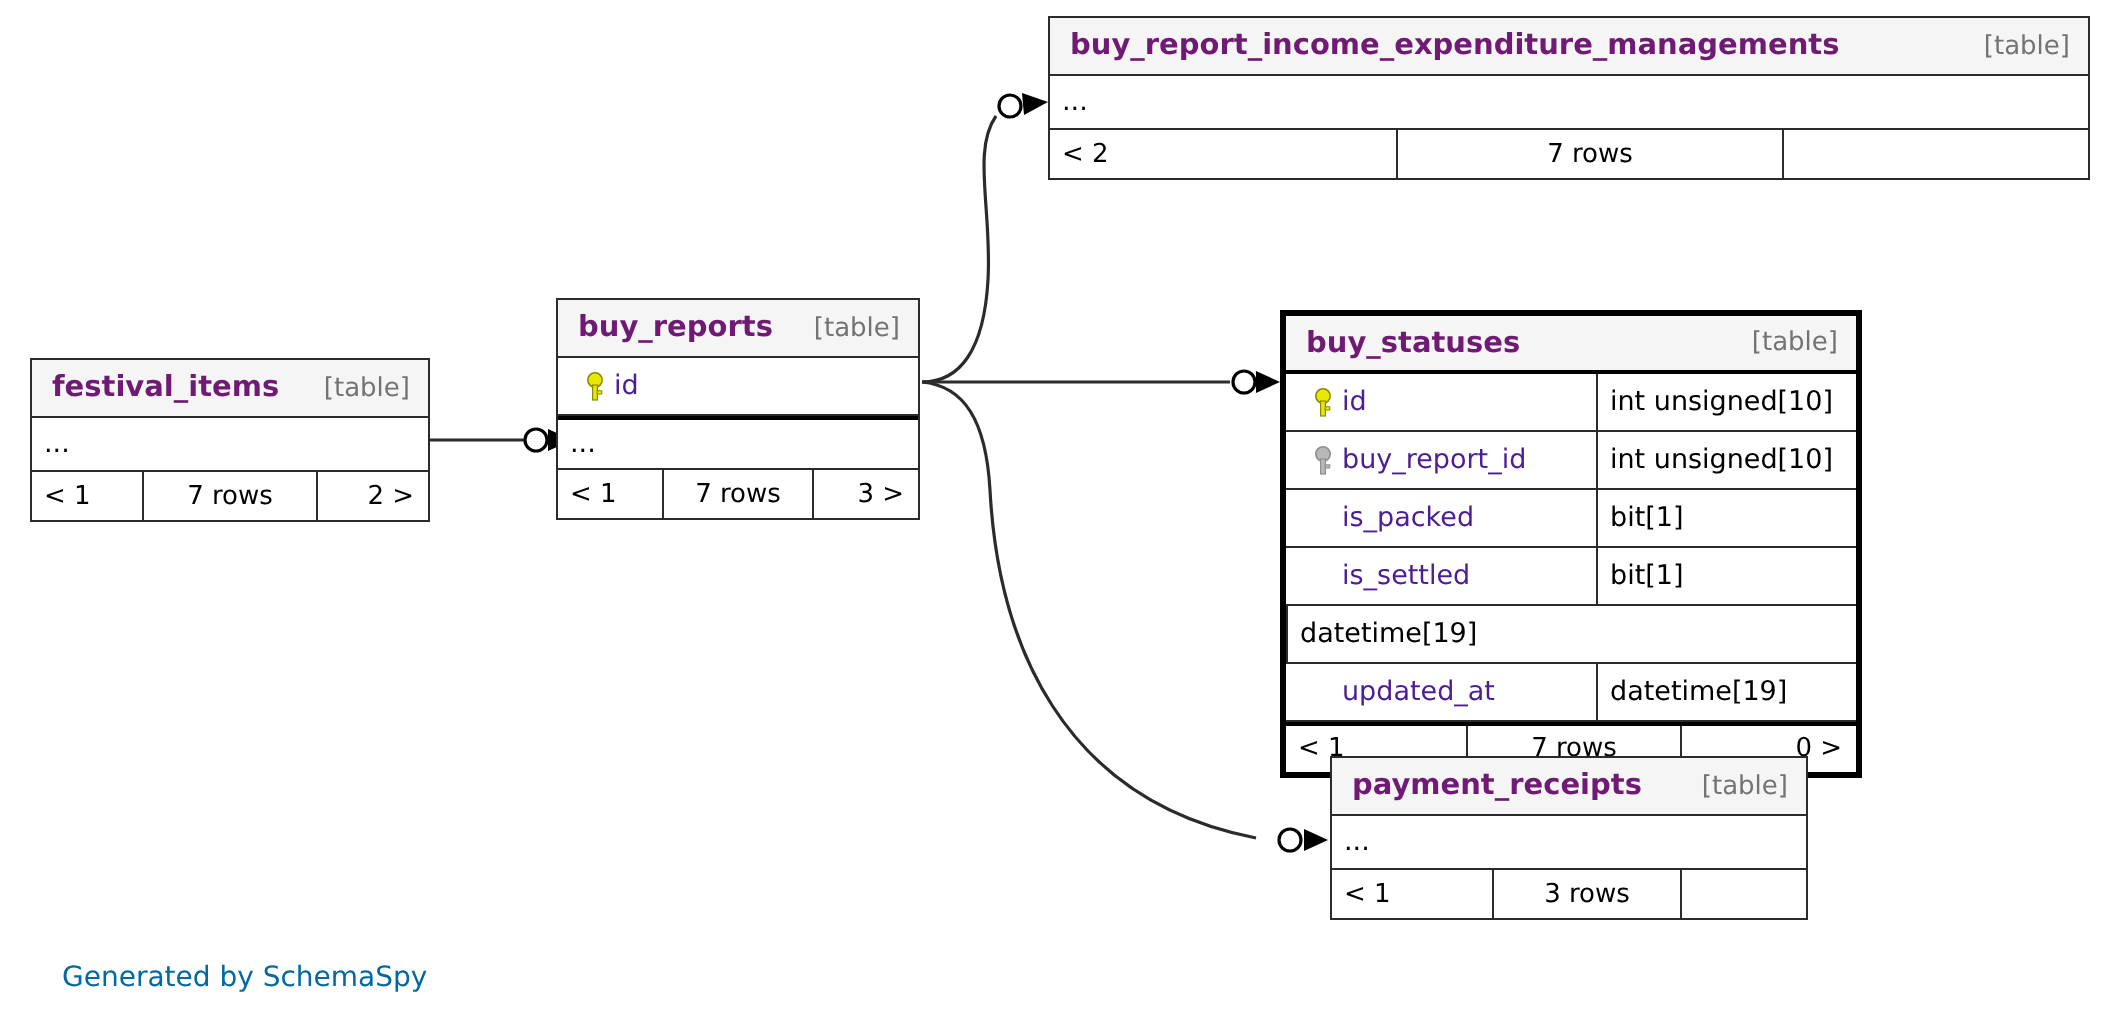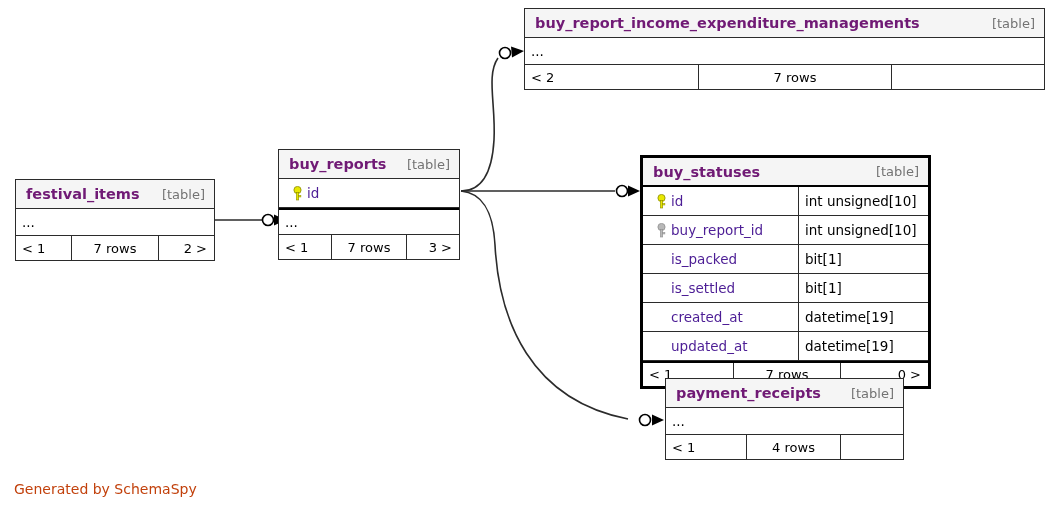--- a/index.html
+++ b/index.html
@@ -136,24 +136,24 @@
     align-items: center;
     box-sizing: border-box;
     height: 100%;
   }
   .foot-left { justify-content: flex-start; padding-left: 6px; }
   .foot-mid  { justify-content: center; border-left: 1px solid #2b2b2b; border-right: 1px solid #2b2b2b; }
   .foot-right{ justify-content: flex-end; padding-right: 7px; }
 
   .credit {
     position: absolute;
-    left: 14px;
+    left: 31px;
     top: 481px;
     font-size: 14px;
-    color: #c2410c;
+    color: #0369a1;
     white-space: nowrap;
   }
 </style>
 </head>
 <body>
 
 <div id="canvas">
 
   <svg id="edges" viewBox="0 0 1061 511" width="1061" height="511">
     <defs>
@@ -286,24 +286,20 @@
 
     <div class="col-row">
       <div class="col-name">
         <span class="key-slot"></span>
         <span>is_settled</span>
       </div>
       <div class="col-type" style="width:130px;">bit[1]</div>
     </div>
 
     <div class="col-row">
-      <div class="col-name">
-        <span class="key-slot"></span>
-        <span>created_at</span>
-      </div>
       <div class="col-type" style="width:130px;">datetime[19]</div>
     </div>
 
     <div class="col-row">
       <div class="col-name">
         <span class="key-slot"></span>
         <span>updated_at</span>
       </div>
       <div class="col-type" style="width:130px;">datetime[19]</div>
     </div>
@@ -316,20 +312,20 @@
   </div>
 
   <div class="table-box" style="left:665px; top:378px; width:239px;">
     <div class="tbl-title">
       <span class="tbl-name">payment_receipts</span>
       <span class="tbl-tag">[table]</span>
     </div>
     <div class="ellipsis-row">...</div>
     <div class="tbl-footer">
       <div class="foot-cell foot-left" style="width:80px;">&lt; 1</div>
-      <div class="foot-cell foot-mid" style="width:95px;">4 rows</div>
+      <div class="foot-cell foot-mid" style="width:95px;">3 rows</div>
       <div class="foot-cell foot-right" style="flex:1;"></div>
     </div>
   </div>
 
   <div class="credit">Generated by SchemaSpy</div>
 
 </div>
 
 </body></html>

